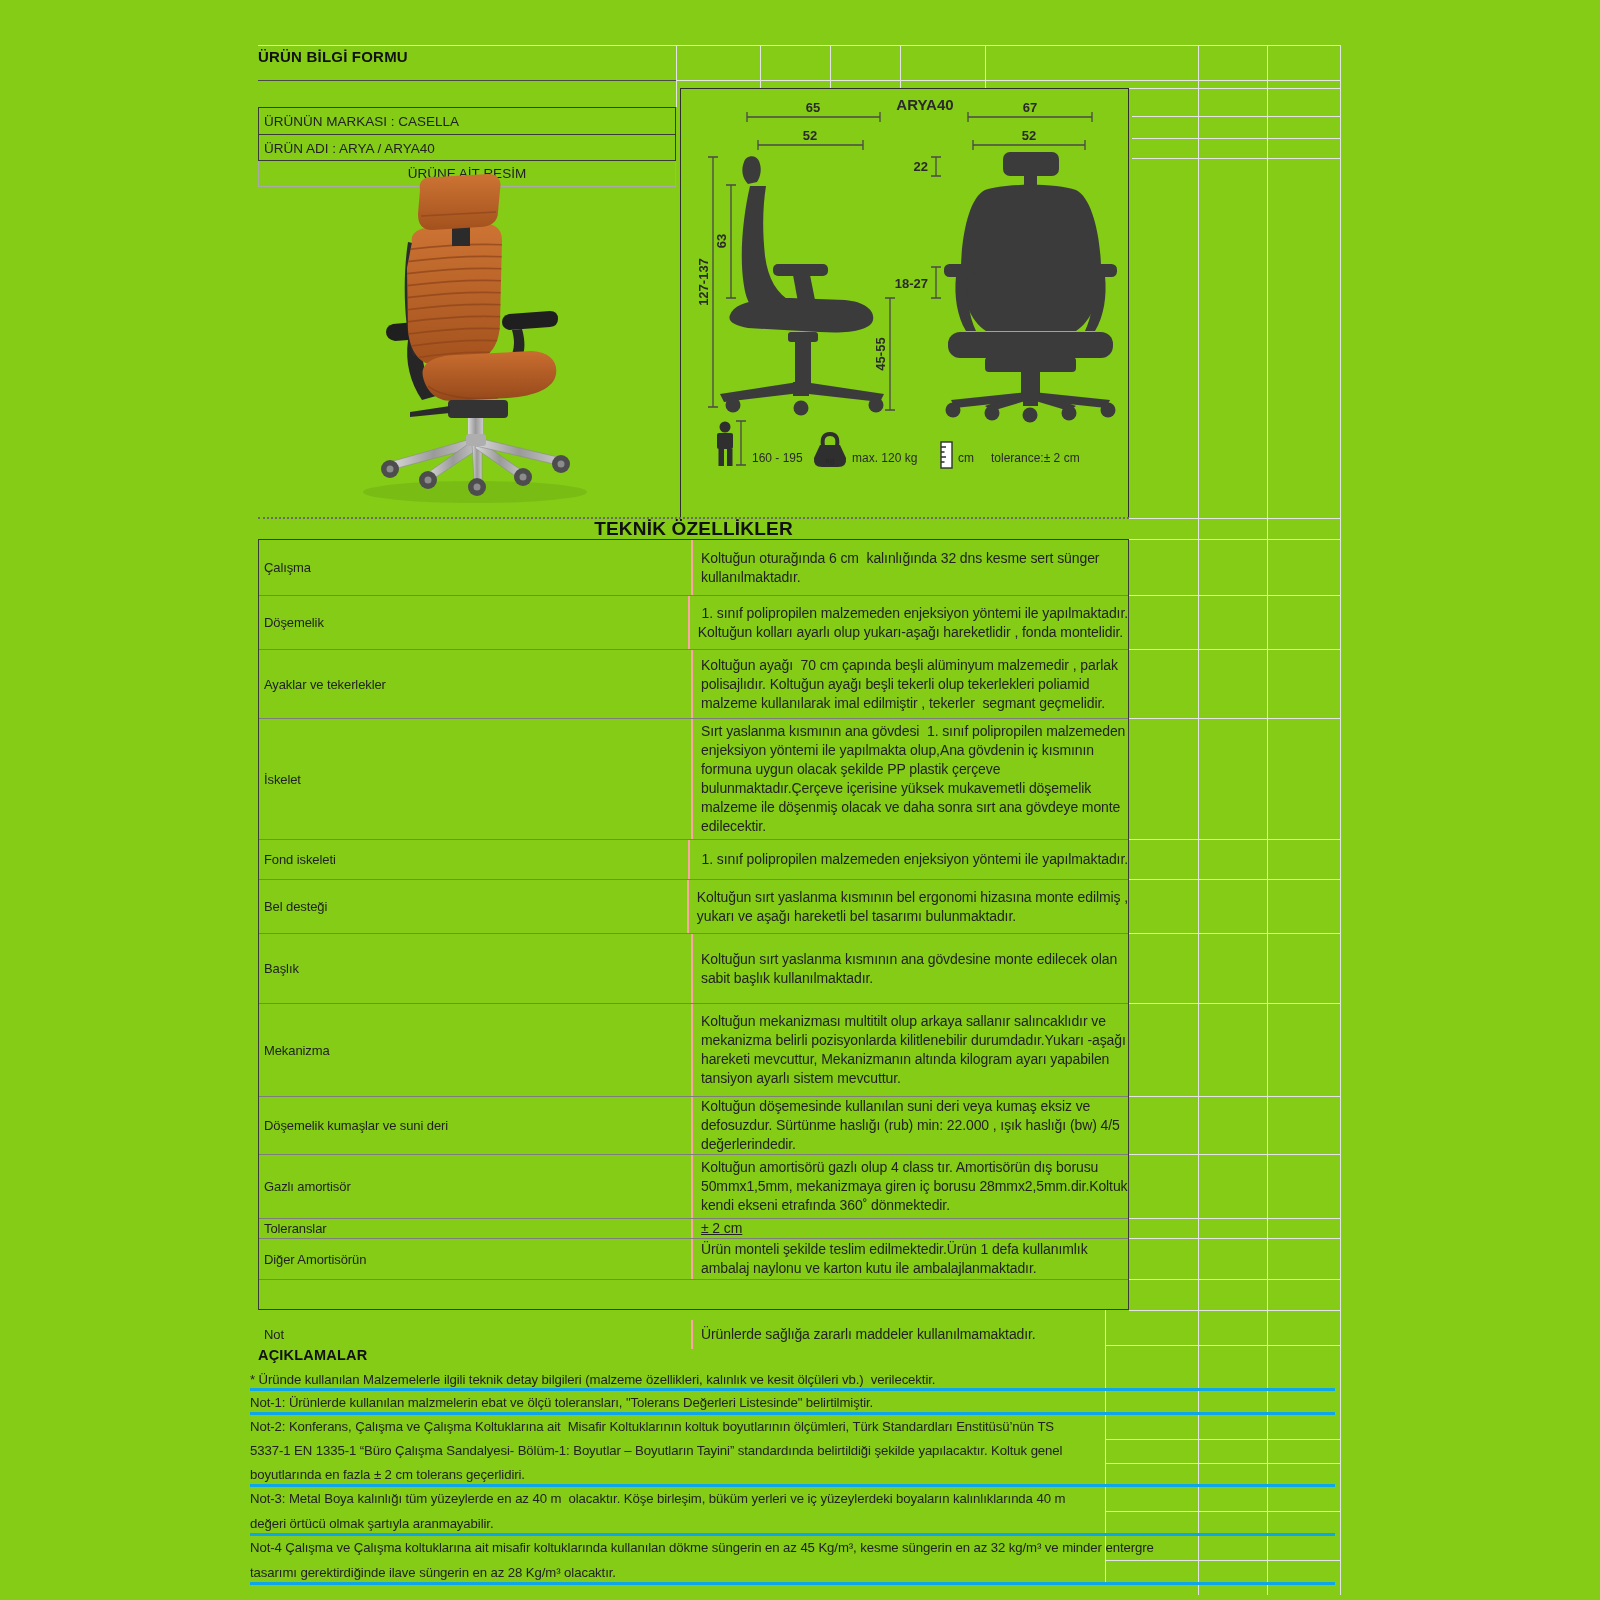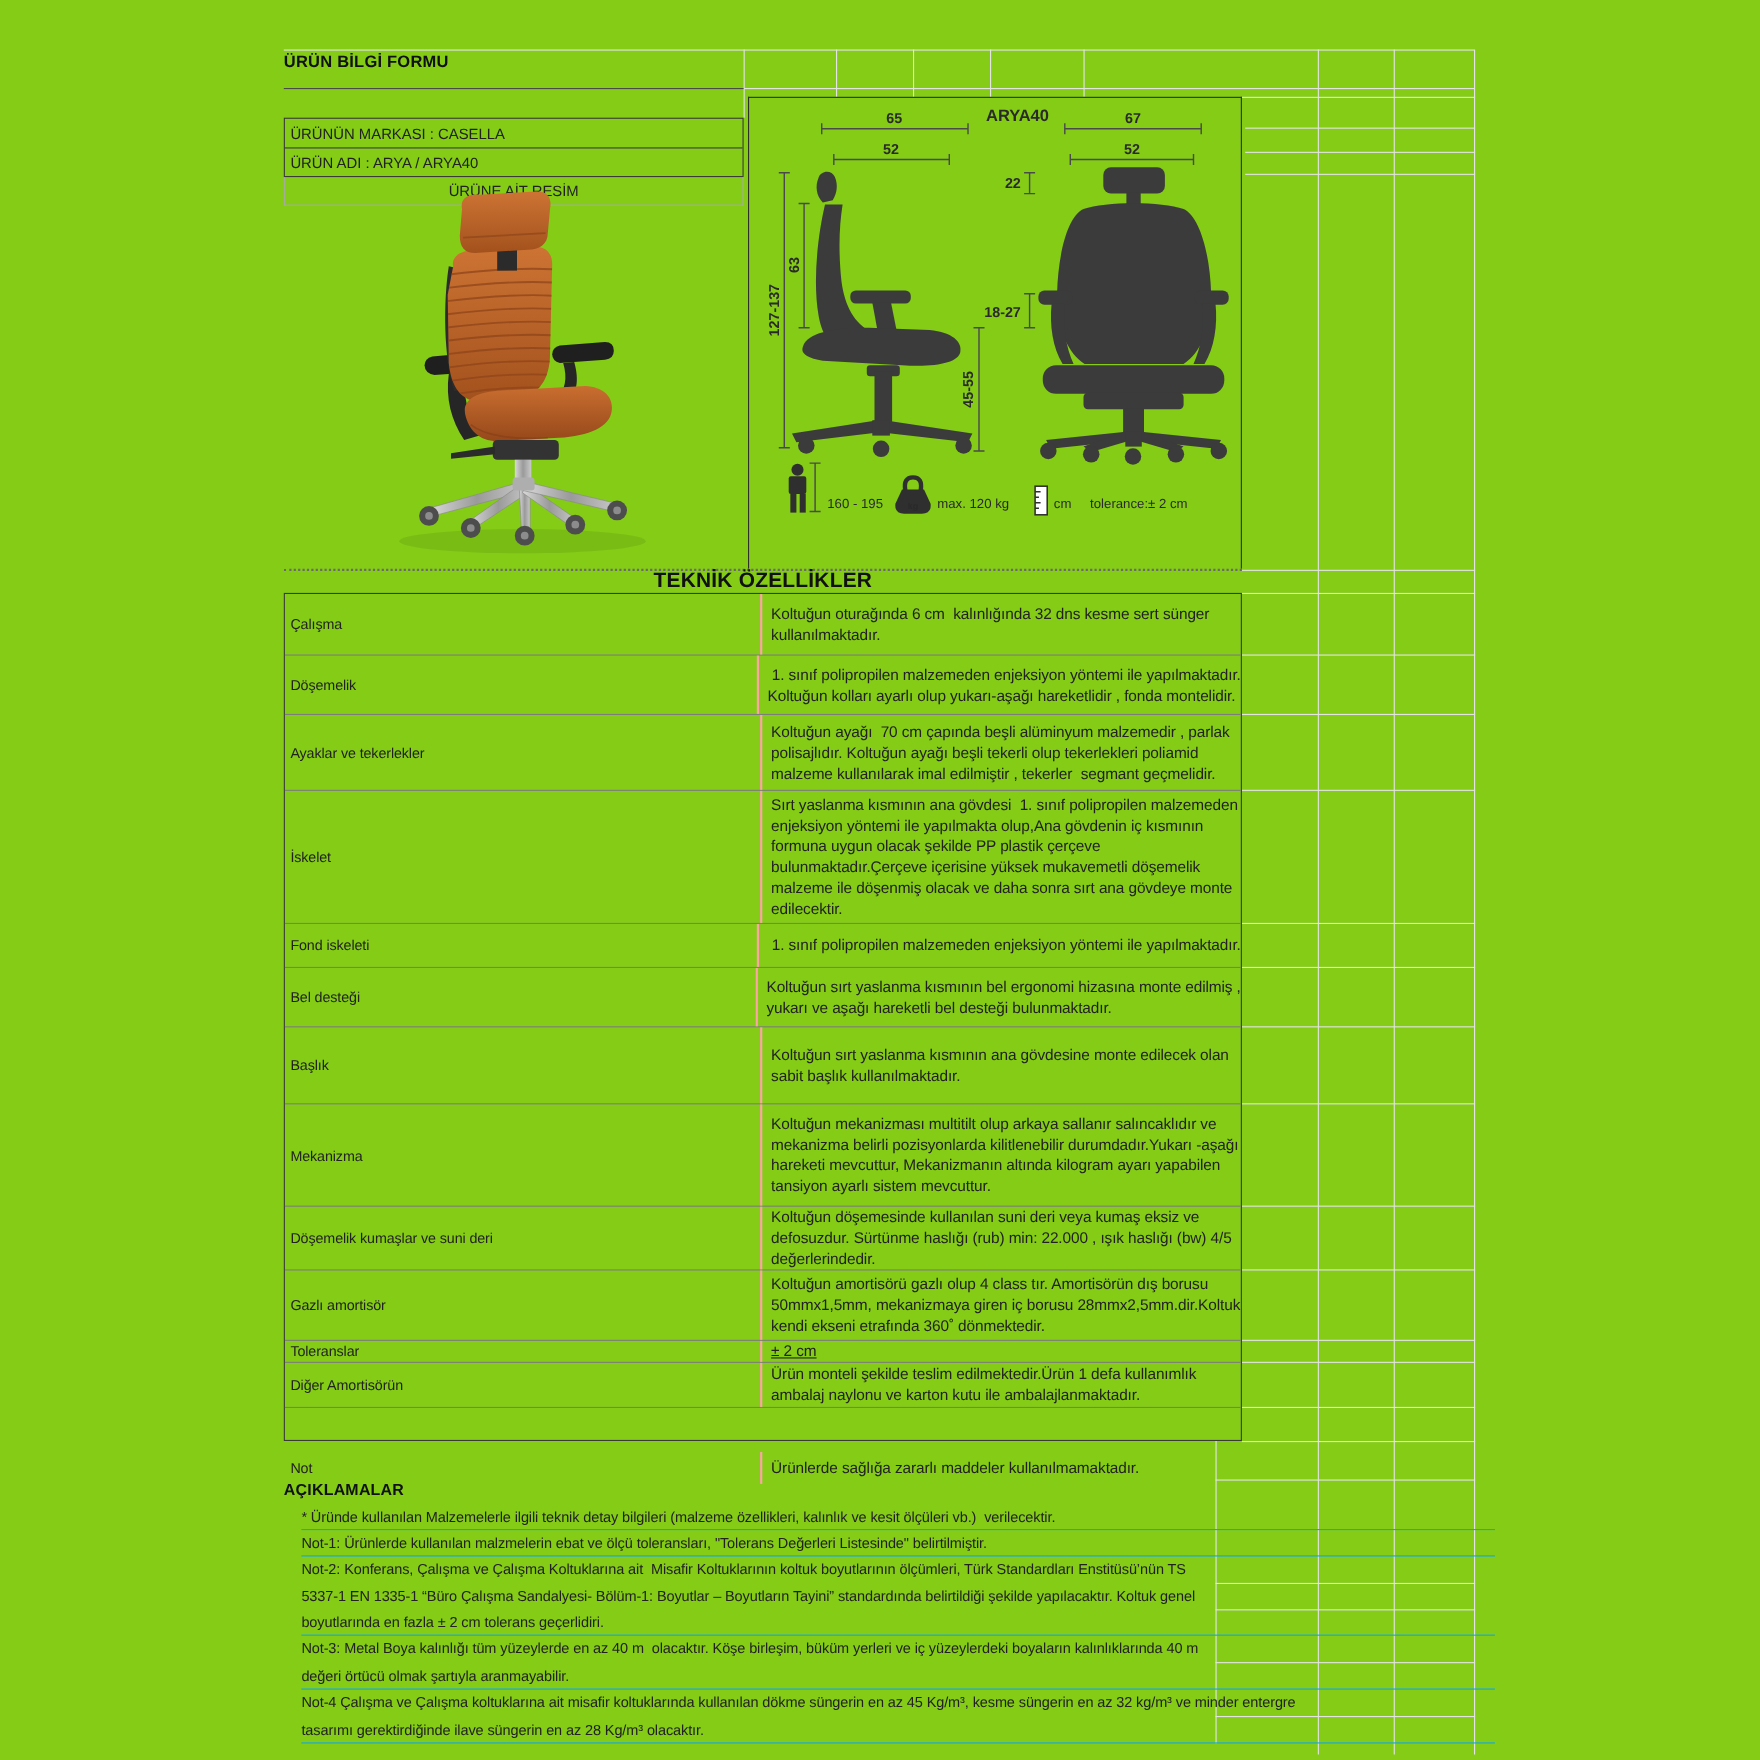--- a/index.html
+++ b/index.html
@@ -26,21 +26,21 @@
   .spec-table{position:absolute;left:258px;top:539px;width:871px;height:771px;box-sizing:border-box;border:1.4px solid #3a3a3a;}
   .spec-row{position:absolute;left:0;width:100%;box-sizing:border-box;border-bottom:1px solid #7d7d7d;display:flex;}
   .spec-row.last{border-bottom:none;}
   .spec-label{width:432px;box-sizing:border-box;display:flex;align-items:center;padding-left:5px;
      font-size:13px;color:#222;letter-spacing:-.1px;}
   .spec-desc{flex:1;box-sizing:border-box;border-left:2px solid #fca5a5;display:flex;align-items:center;padding-left:8px;
      font-size:14px;line-height:19px;color:#222;white-space:pre;letter-spacing:-.1px;}
   .spec-desc.underline{text-decoration:underline;}
   
   .notes-title{position:absolute;left:258px;top:1347px;font-size:14.5px;font-weight:bold;color:#111;letter-spacing:.2px;}
-  .note-row{position:absolute;left:274px;width:1085px;box-sizing:border-box;border-bottom:1px solid #0ea5e9;
+  .note-row{position:absolute;left:250px;width:1085px;box-sizing:border-box;border-bottom:3px solid #0ea5e9;
      font-size:13.2px;line-height:24px;color:#222;white-space:pre;letter-spacing:-.1px;overflow:visible;}
   svg text{font-family:"Liberation Sans",sans-serif;fill:#2a2a2a;}
   .dim-label{font-size:13px;font-weight:bold;}
   .icon-label{font-size:12px;}
 </style>
 </head>
 <body>
 
 <div id="page">
 
@@ -290,21 +290,21 @@
 malzeme ile döşenmiş olacak ve daha sonra sırt ana gövdeye monte
 edilecektir.</div>
     </div>
     <div class="spec-row" style="top:300px;height:40px">
       <div class="spec-label">Fond iskeleti</div>
       <div class="spec-desc"> 1. sınıf polipropilen malzemeden enjeksiyon yöntemi ile yapılmaktadır.</div>
     </div>
     <div class="spec-row" style="top:340px;height:54px">
       <div class="spec-label">Bel desteği</div>
       <div class="spec-desc">Koltuğun sırt yaslanma kısmının bel ergonomi hizasına monte edilmiş ,
-yukarı ve aşağı hareketli bel desteği bulunmaktadır.</div>
+yukarı ve aşağı hareketli bel tasarımı bulunmaktadır.</div>
     </div>
     <div class="spec-row" style="top:394px;height:70px">
       <div class="spec-label">Başlık</div>
       <div class="spec-desc">Koltuğun sırt yaslanma kısmının ana gövdesine monte edilecek olan
 sabit başlık kullanılmaktadır.</div>
     </div>
     <div class="spec-row" style="top:464px;height:93px">
       <div class="spec-label">Mekanizma</div>
       <div class="spec-desc">Koltuğun mekanizması multitilt olup arkaya sallanır salıncaklıdır ve
 mekanizma belirli pozisyonlarda kilitlenebilir durumdadır.Yukarı -aşağı

